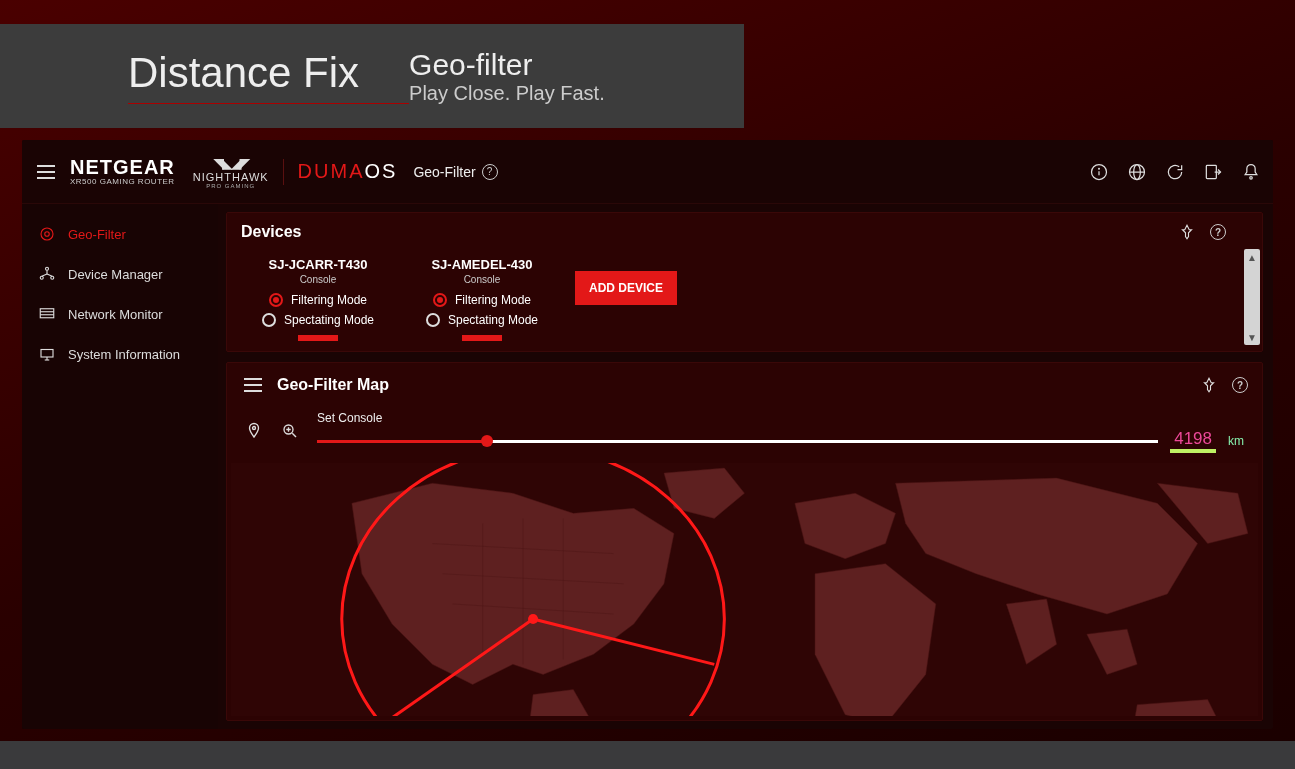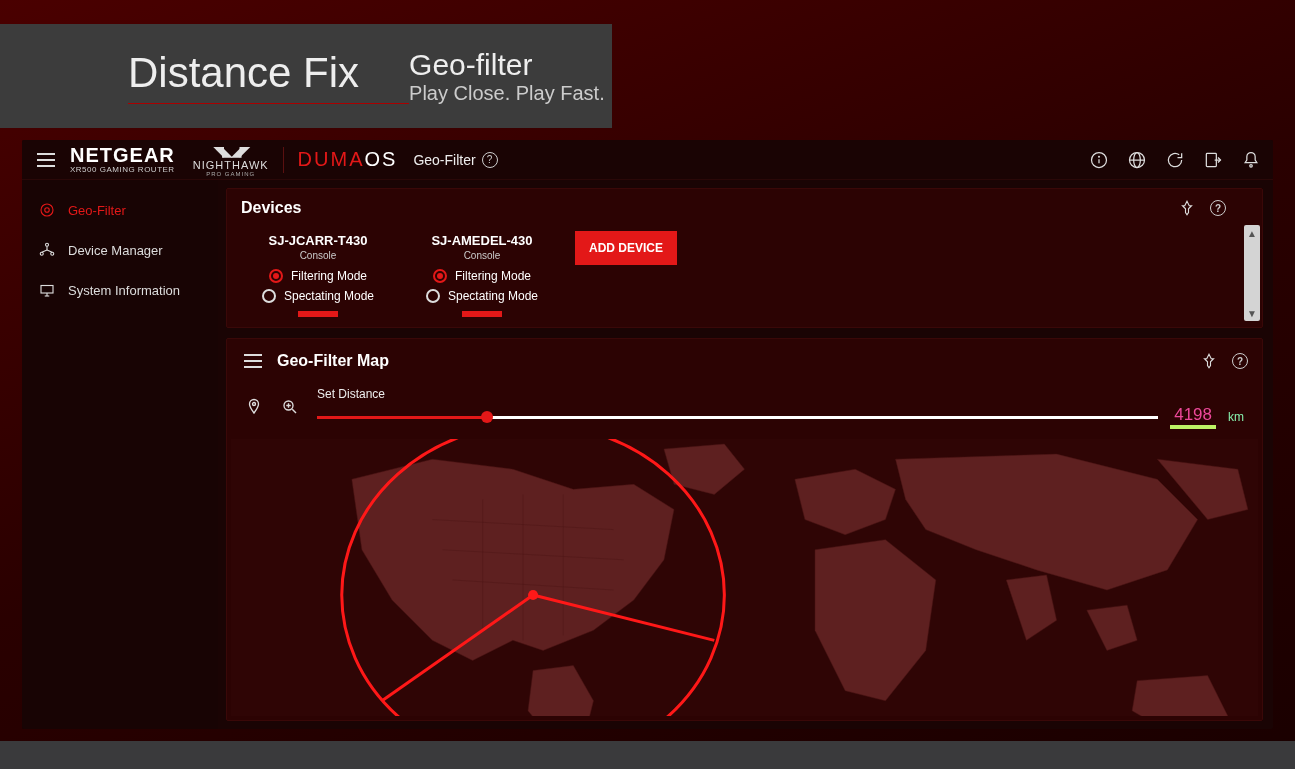--- a/index.html
+++ b/index.html
@@ -10,21 +10,21 @@
     height: 769px;
     overflow: hidden;
     color: #fff;
     position: relative;
   }
 
   
   .banner {
     position: absolute;
     top: 24px; left: 0;
-    width: 612px; height: 104px;
+    width: 744px; height: 104px;
     background: #3c3c3c;
     display: flex;
     align-items: center;
     z-index: 10;
     padding-left: 128px;
   }
   .banner-left { font-size: 42px; font-weight: 300; color: #eee; padding-right: 50px; border-bottom: 1px solid #a00; padding-bottom: 6px;}
   .banner-right { display:flex; flex-direction:column; }
   .banner-title { font-size: 30px; font-weight: 400; color: #eee; }
   .banner-sub { font-size: 20px; font-weight: 300; color: #ccc; }
@@ -35,21 +35,21 @@
     top: 140px; left: 22px; right: 22px; bottom: 40px;
     background: #1a0404;
     display: flex;
     flex-direction: column;
     border-radius: 2px;
     overflow: hidden;
   }
 
   
   .topbar {
-    height: 40px;
+    height: 64px;
     background: #1a0404;
     display: flex;
     align-items: center;
     padding: 0 12px;
     border-bottom: 1px solid #2a0808;
   }
   .hamburger { width: 24px; height: 24px; display:flex; flex-direction:column; justify-content:center; gap:4px; cursor:pointer; margin-right:12px;}
   .hamburger span { height:2px; background:#ddd; width:18px; margin:0 auto;}
   .logo-netgear { font-weight:900; font-size:20px; letter-spacing:1px; color:#fff; line-height:1; }
   .logo-sub { font-size:8px; color:#ccc; letter-spacing:0.5px; }
@@ -88,21 +88,21 @@
   
   .devices-body { display:flex; gap:10px; padding: 0 14px 10px 14px; align-items:stretch;}
   .device-card { width:154px; padding:6px 4px 0 4px; text-align:center; font-size:12px;}
   .device-name { font-size:13px; font-weight:700; margin-bottom:2px;}
   .device-type { font-size:10px; color:#ccc; margin-bottom:8px;}
   .radio-row { display:flex; align-items:center; justify-content:center; gap:8px; font-size:12px; margin:6px 0; cursor:pointer;}
   .radio { width:14px; height:14px; border:2px solid #e31818; border-radius:50%; display:inline-flex; align-items:center; justify-content:center;}
   .radio.empty { border-color:#ddd;}
   .radio .dot { width:6px; height:6px; background:#e31818; border-radius:50%;}
   .device-bar { width:40px; height:6px; background:#e31818; margin:8px auto 0 auto;}
-  .add-device-btn { background:#e31818; color:#fff; border:none; padding:10px 14px; font-size:12px; font-weight:700; cursor:pointer; align-self:flex-start; margin-top:4px; margin-left:6px;}
+  .add-device-btn { background:#e31818; color:#fff; border:none; padding:10px 14px; font-size:12px; font-weight:700; cursor:pointer; align-self:flex-start; margin-top:20px; margin-left:6px;}
 
   
   .fake-scroll { position:absolute; right:2px; top:36px; bottom:6px; width:16px; background:#d4d4d4; border-radius:2px; display:flex; flex-direction:column;}
   .fake-scroll .arrow { height:16px; display:flex; align-items:center; justify-content:center; font-size:10px; color:#555; cursor:pointer;}
   .fake-scroll .track { flex:1; background:#d4d4d4;}
 
   
   .map-panel { flex:1; display:flex; flex-direction:column; overflow:hidden;}
   .map-controls { display:flex; align-items:center; gap:18px; padding:4px 18px 10px 18px; font-size:12px;}
   .map-controls .ctrl-icon { cursor:pointer;}
@@ -216,20 +216,30 @@
               <line x1="12" y1="7" x2="12" y2="12"></line>
               <line x1="12" y1="12" x2="5" y2="15"></line>
               <line x1="12" y1="12" x2="19" y2="15"></line>
             </svg>
           </span>
         <span>Device Manager</span>
       </div>
       <div class="nav-item">
         <span class="nav-icon">
             <svg viewBox="0 0 24 24">
+              <rect x="3" y="5" width="18" height="12"></rect>
+              <line x1="3" y1="9" x2="21" y2="9"></line>
+              <line x1="3" y1="13" x2="21" y2="13"></line>
+            </svg>
+          </span>
+        <span>Network Monitor</span>
+      </div>
+      <div class="nav-item">
+        <span class="nav-icon">
+            <svg viewBox="0 0 24 24">
               <rect x="4" y="6" width="16" height="10"></rect>
               <line x1="9" y1="20" x2="15" y2="20"></line>
               <line x1="12" y1="16" x2="12" y2="20"></line>
             </svg>
           </span>
         <span>System Information</span>
       </div>
     </div>
 
     <div class="main">
@@ -312,21 +322,21 @@
           </span>
           <span class="ctrl-icon">
             <svg viewBox="0 0 24 24">
                 <circle cx="10" cy="10" r="6"></circle>
                 <line x1="15" y1="15" x2="20" y2="20"></line>
                 <line x1="10" y1="7" x2="10" y2="13"></line>
                 <line x1="7" y1="10" x2="13" y2="10"></line>
               </svg>
           </span>
           <div class="distance-block">
-            <div class="distance-label">Set Distance</div>
+            <div class="distance-label">Set Console</div>
             <div class="slider-row">
               <div class="slider">
                 <div class="slider-track-red"></div>
                 <div class="slider-track-white"></div>
                 <div class="slider-thumb"></div>
               </div>
               <span class="dist-val">4198</span>
               <span class="dist-unit">km</span>
             </div>
           </div>

